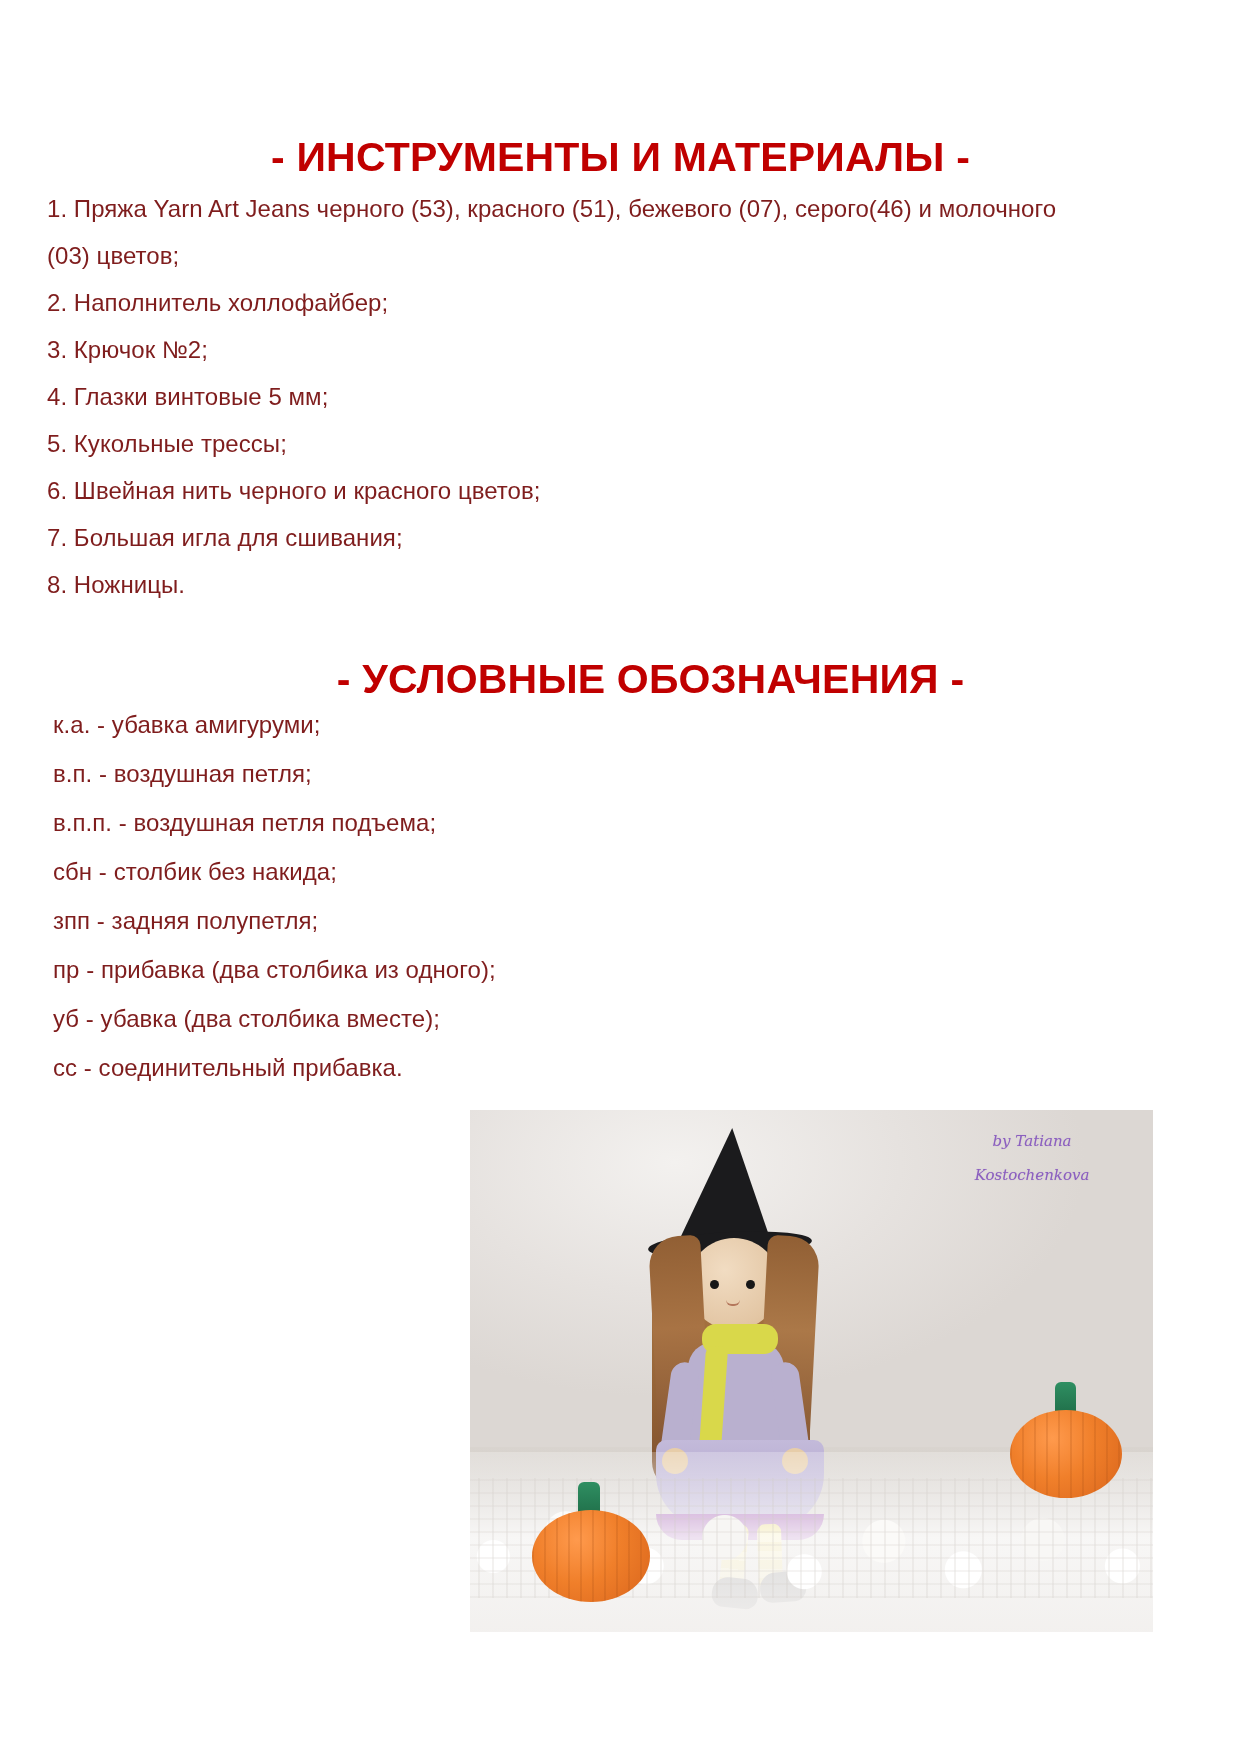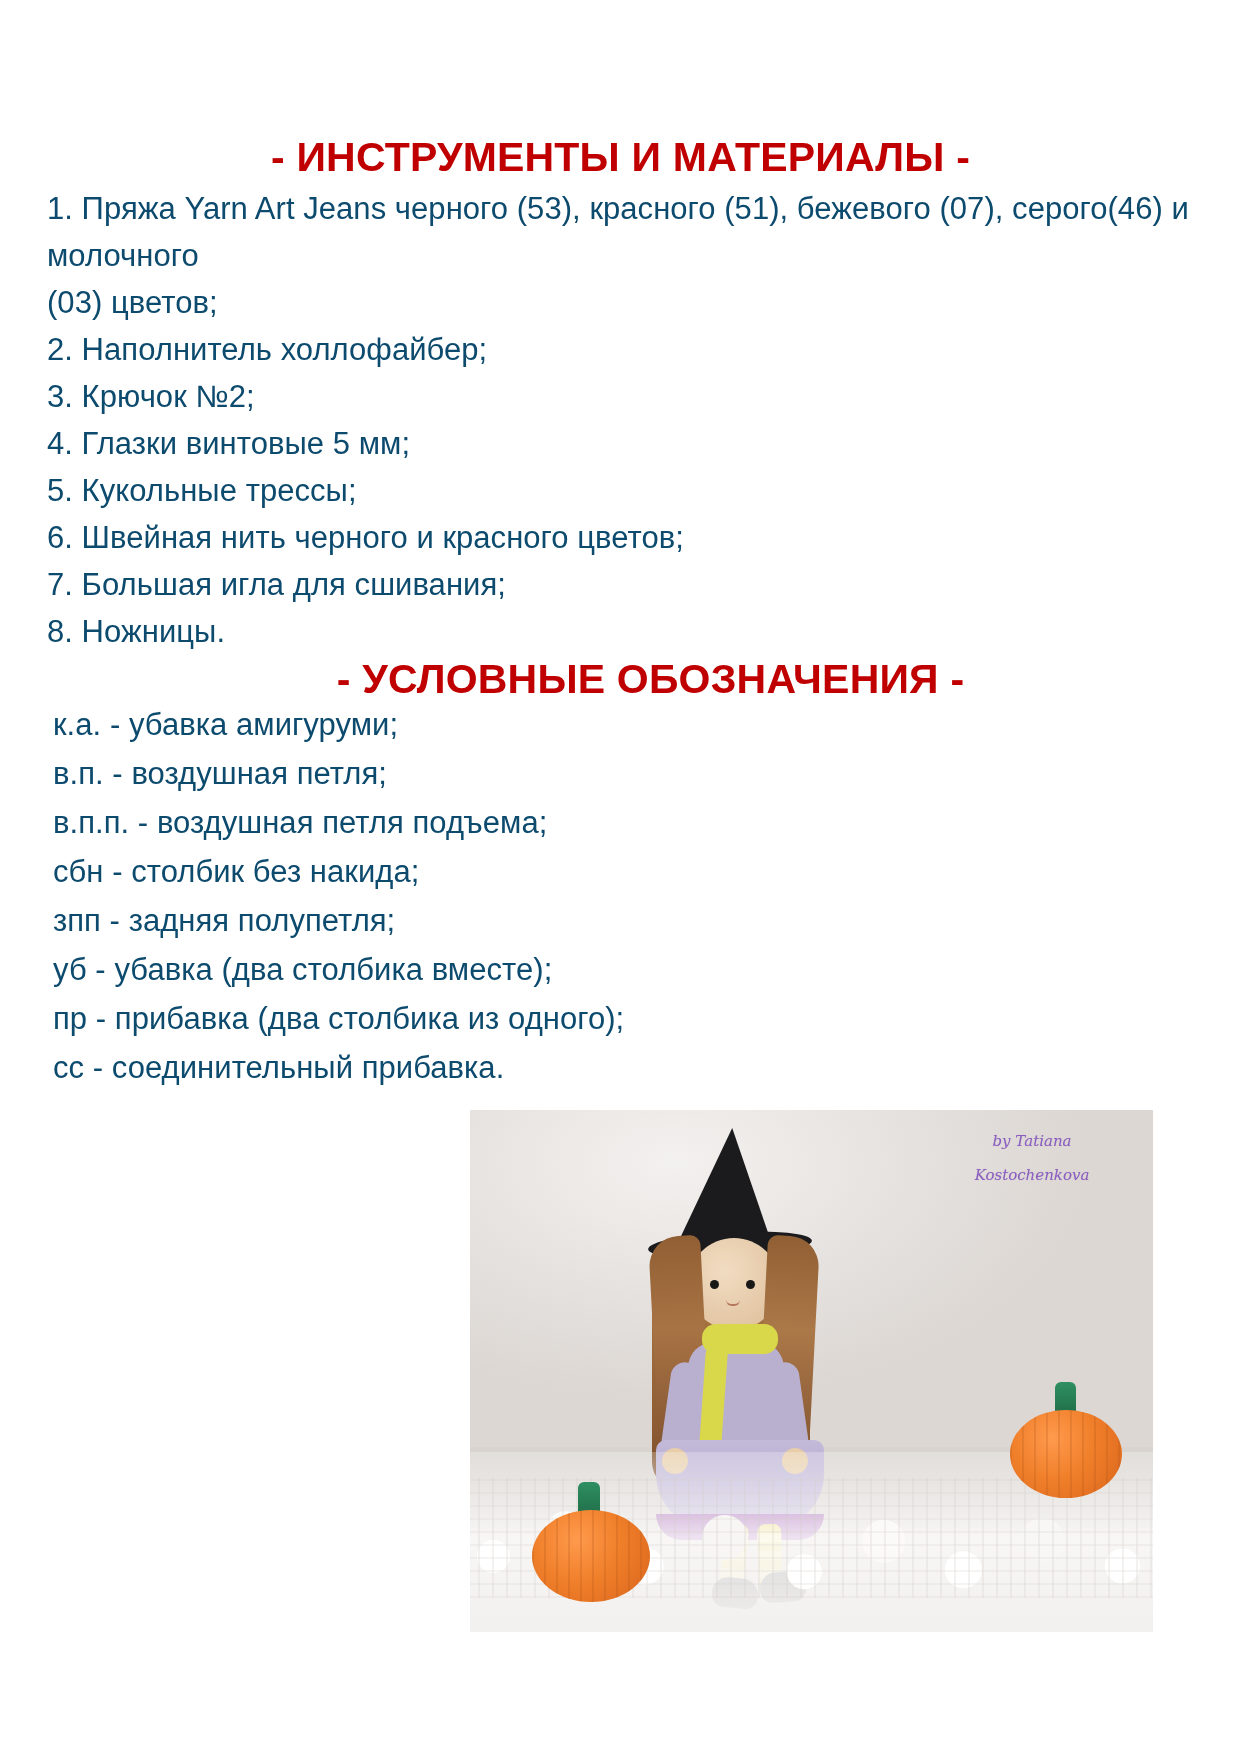--- a/index.html
+++ b/index.html
@@ -45,23 +45,23 @@
   }
   
   .list {
     position: absolute;
     left: 47px;
     width: 1160px;
   }
   #materials-list { top: 185px; }
   #symbols-list { top: 700px; left: 53px; }
   .list .row {
-    font-size: 31px;
+    font-size: 24px;
     line-height: 47px;
-    color: #0c4a6e;
+    color: #7f1d1d;
     white-space: pre-wrap;
     letter-spacing: 0.05px;
   }
   #symbols-list .row { line-height: 49px; }
 
   
   #photo-figure {
     position: absolute;
     left: 430px;
     top: 1094px;
@@ -265,22 +265,22 @@
   </div>
 
   <h1 class="heading" id="heading-symbols">- УСЛОВНЫЕ ОБОЗНАЧЕНИЯ -</h1>
 
   <div class="list" id="symbols-list">
     <div class="row">к.а. - убавка амигуруми;</div>
     <div class="row">в.п. - воздушная петля;</div>
     <div class="row">в.п.п. - воздушная петля подъема;</div>
     <div class="row">сбн - столбик без накида;</div>
     <div class="row">зпп - задняя полупетля;</div>
+    <div class="row">пр - прибавка (два столбика из одного);</div>
     <div class="row">уб - убавка (два столбика вместе);</div>
-    <div class="row">пр - прибавка (два столбика из одного);</div>
     <div class="row">сс - соединительный прибавка.</div>
   </div>
 
   <figure id="photo-figure">
     <div class="ph-bg"></div>
     <div class="ph-table"></div>
 
     <div class="doll" id="doll-hair-back"></div>
     <div class="doll" id="doll-hat"></div>
     <div class="doll" id="doll-hat-brim"></div>

